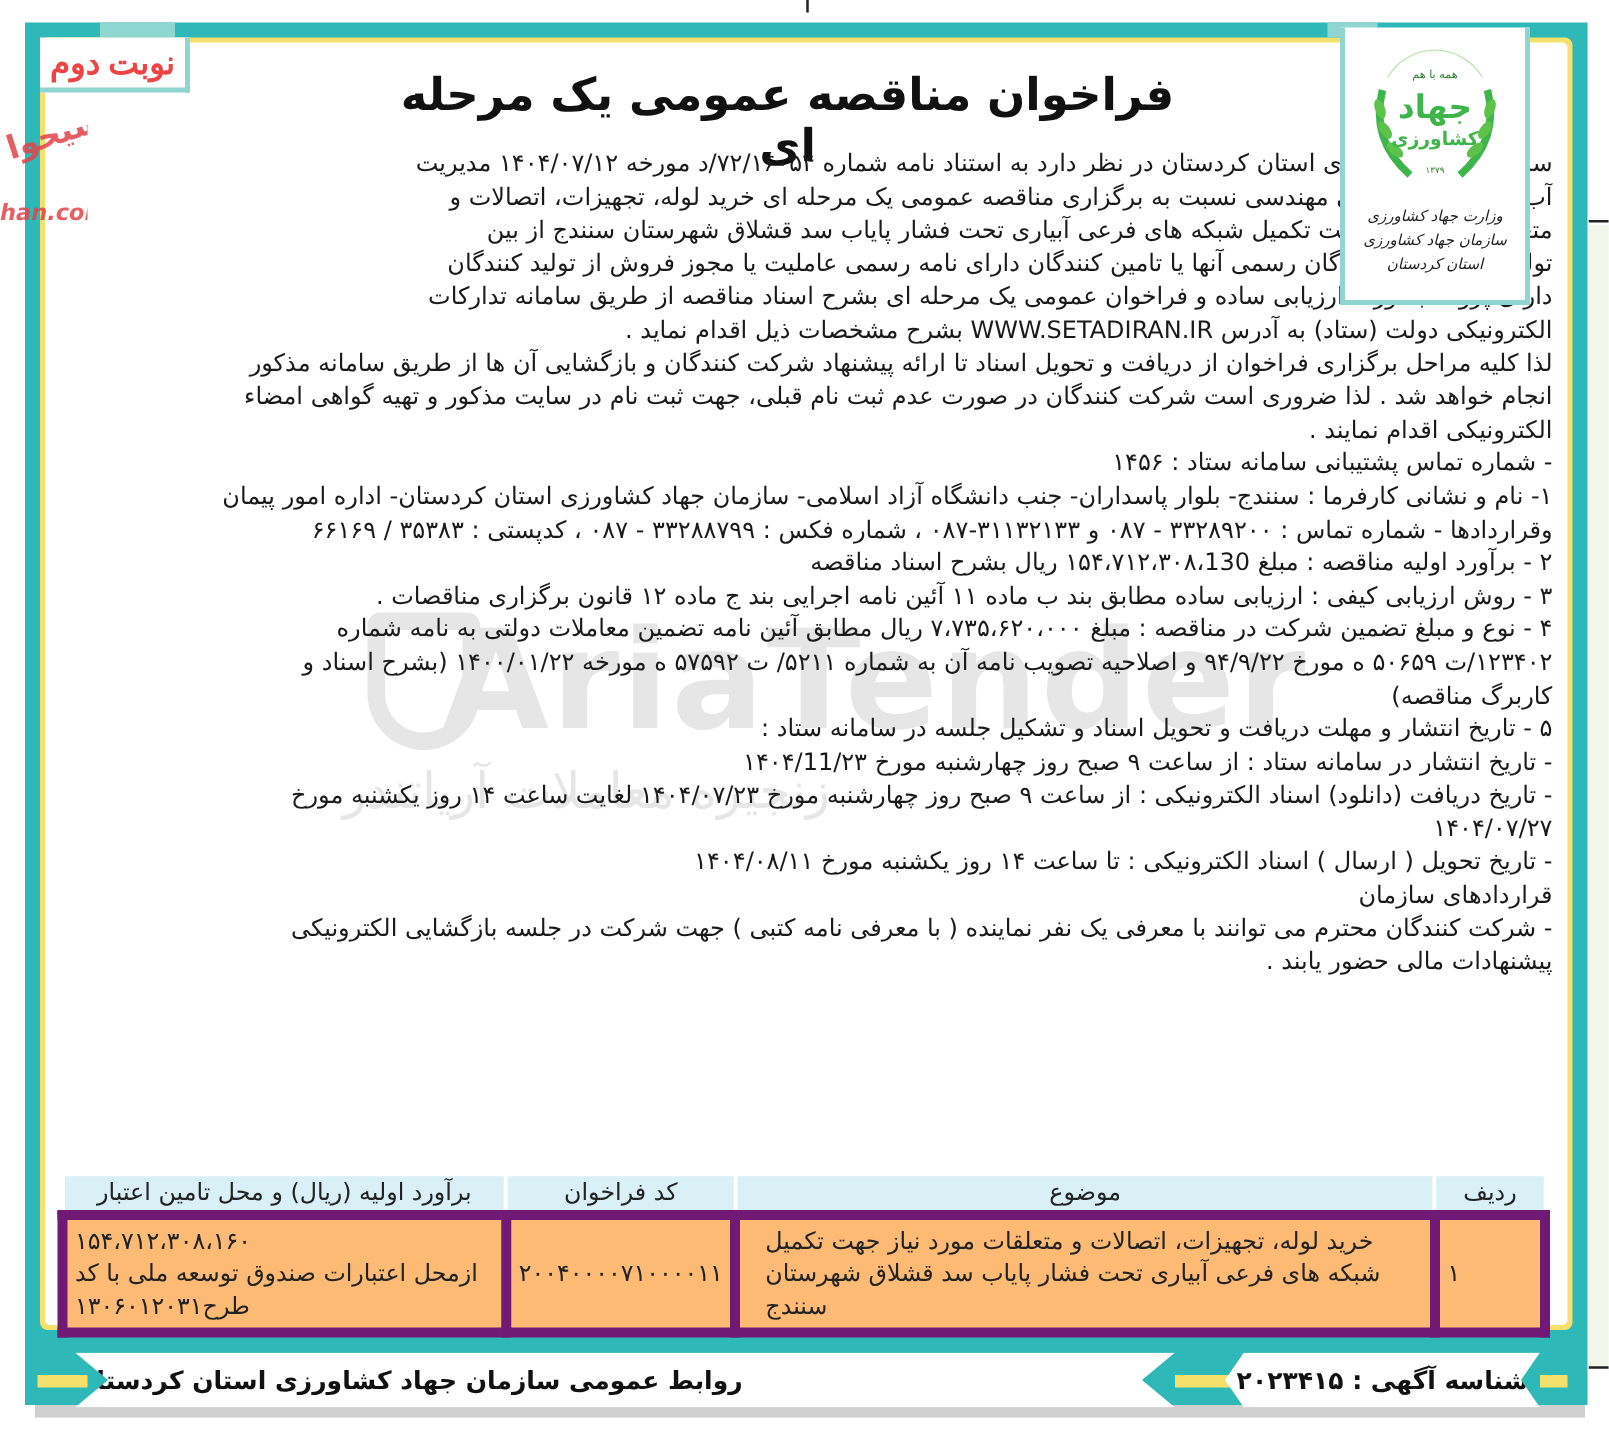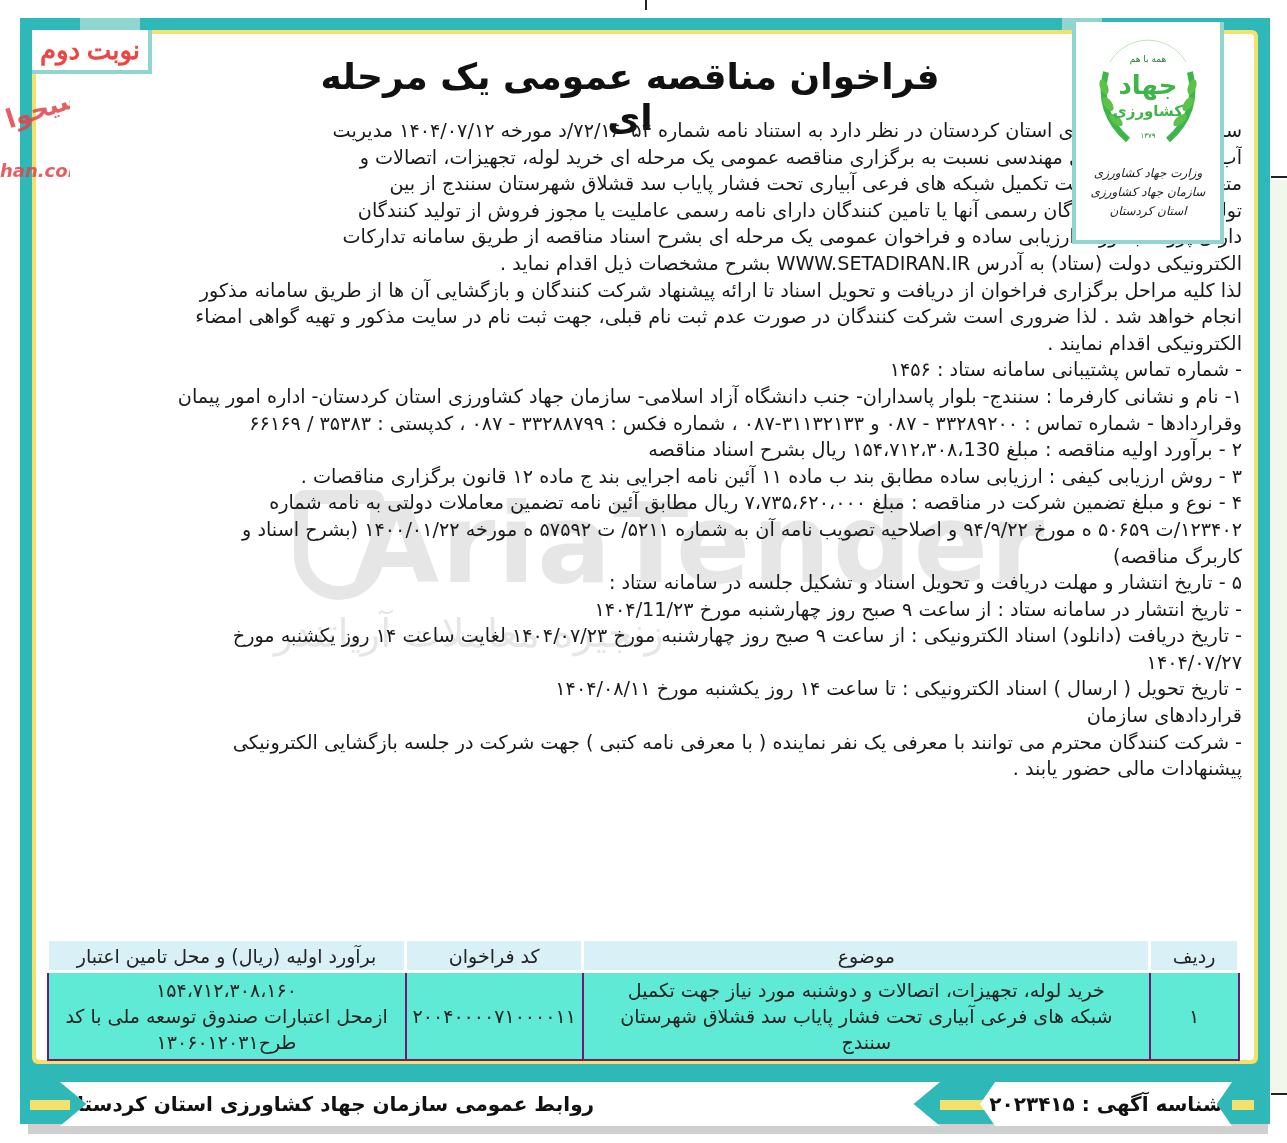--- a/index.html
+++ b/index.html
@@ -103,21 +103,21 @@
     
     .tbl {
       position: absolute; left: 46px; top: 938px; width: 1194px; z-index: 2;
       border-collapse: collapse; font-size: 19px;
     }
     .tbl th {
       background: #d9f0f7; font-weight: normal; height: 32px; text-align: center;
       border: 3px solid #ffffff; color: #222;
     }
     .tbl td {
-      background: #5eead4; text-align: center; border: 2px solid #701a75;
+      background: #fdba74; text-align: left; border: 8px solid #701a75;
       line-height: 26px; padding: 2px 6px; color: #222;
     }
     .col-row { width: 90px; }
     .col-subject { width: 580px; }
     .col-code { width: 160px; }
     .col-budget { width: 364px; }
 
     
     .footer-ribbon-right {
       position: absolute; left: 980px; top: 1082px; width: 252px; height: 44px;
@@ -243,21 +243,21 @@
       <tr>
         <th class="col-row">ردیف</th>
         <th class="col-subject">موضوع</th>
         <th class="col-code">کد فراخوان</th>
         <th class="col-budget">برآورد اولیه (ریال) و محل تامین اعتبار</th>
       </tr>
     </thead>
     <tbody>
       <tr>
         <td>۱</td>
-        <td style="padding:4px 20px;">خرید لوله، تجهیزات، اتصالات و دوشنبه مورد نیاز جهت تکمیل شبکه های فرعی آبیاری تحت فشار پایاب سد قشلاق شهرستان سنندج</td>
+        <td style="padding:4px 20px;">خرید لوله، تجهیزات، اتصالات و متعلقات مورد نیاز جهت تکمیل شبکه های فرعی آبیاری تحت فشار پایاب سد قشلاق شهرستان سنندج</td>
         <td>۲۰۰۴۰۰۰۰۷۱۰۰۰۰۱۱</td>
         <td>
           <div>۱۵۴،۷۱۲،۳۰۸،۱۶۰</div>
           <div>ازمحل اعتبارات صندوق توسعه ملی با کد طرح۱۳۰۶۰۱۲۰۳۱</div>
         </td>
       </tr>
     </tbody>
   </table>
 
   <div class="yellow-arrow" style="left:1232px; top:1100px; width:22px;"></div>

